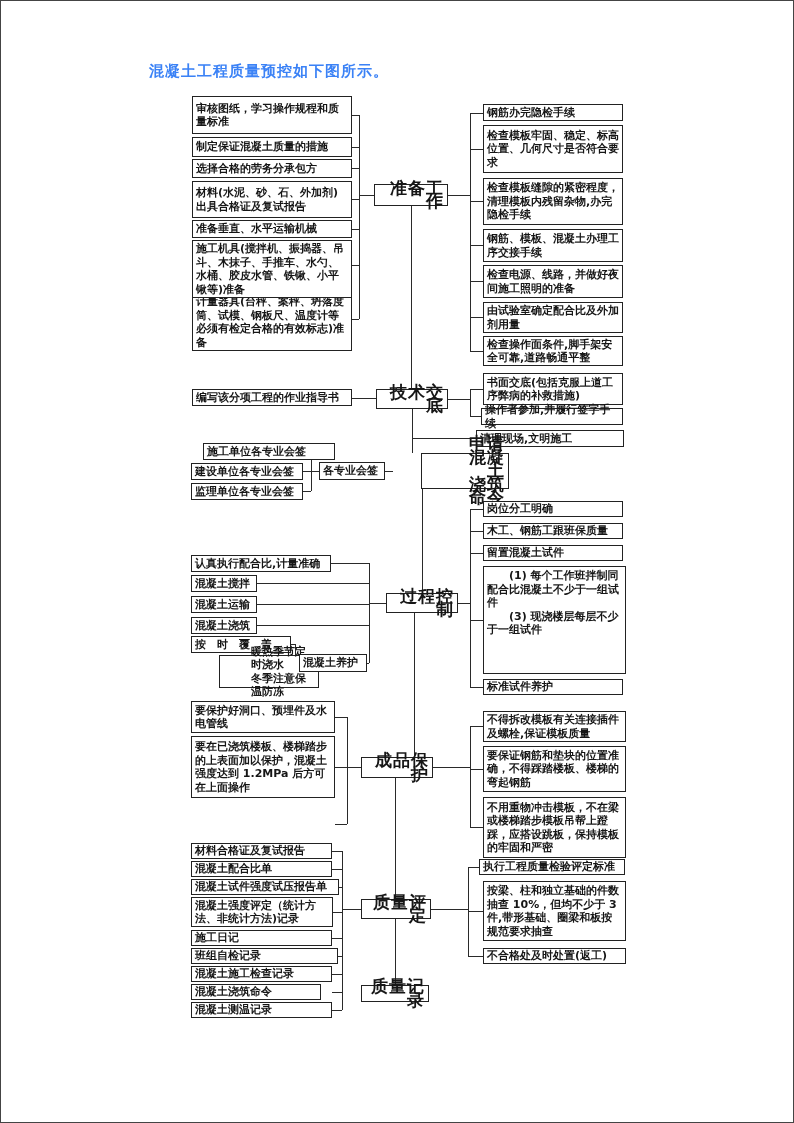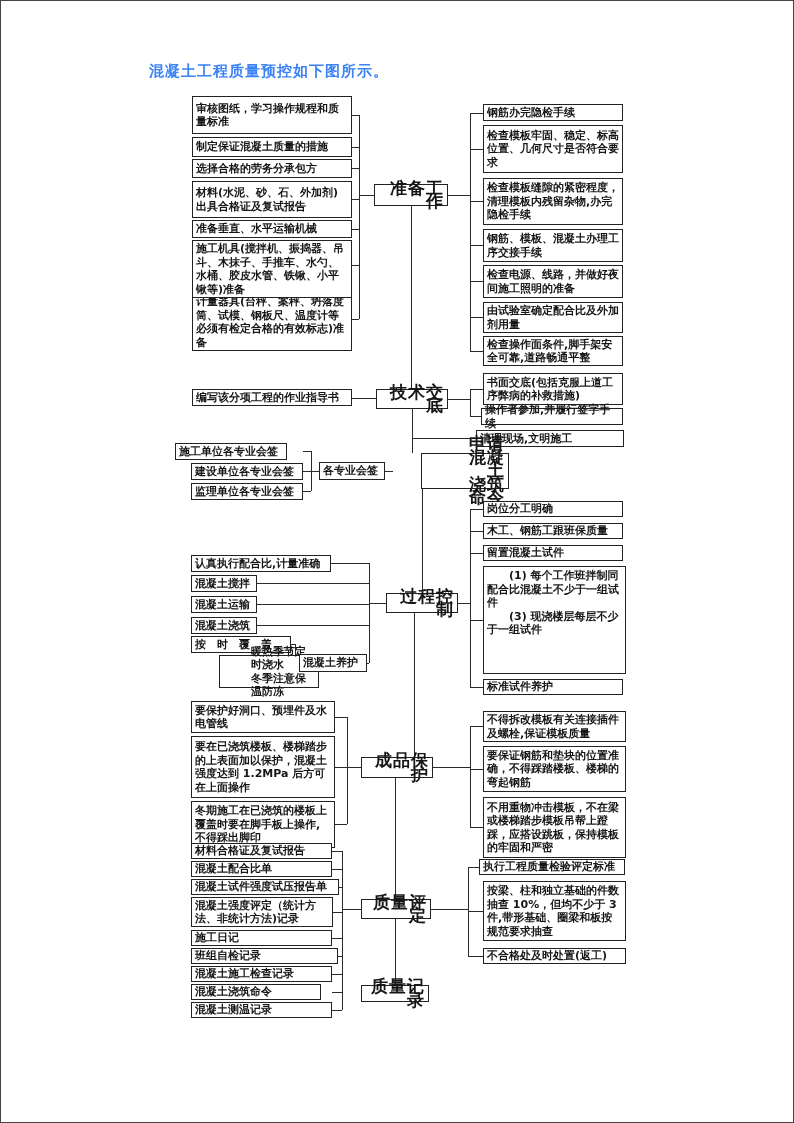--- a/index.html
+++ b/index.html
@@ -107,21 +107,21 @@
   <div class="bx" style="left:482px;top:372px;width:140px;height:32px">
       <span class="t">书面交底(包括克服上道工序弊病的补救措施)</span>
     </div>
   <div class="bx" style="left:480px;top:407px;width:142px;height:17px">
       <span class="t">操作者参加,并履行签字手续</span>
     </div>
   <div class="bx" style="left:475px;top:429px;width:148px;height:17px">
       <span class="t">清理现场,文明施工</span>
     </div>
 
-  <div class="bx" style="left:174px;top:442px;width:112px;height:17px">
+  <div class="bx" style="left:202px;top:442px;width:132px;height:17px">
       <span class="t">施工单位各专业会签</span>
     </div>
   <div class="bx" style="left:190px;top:462px;width:112px;height:17px">
       <span class="t">建设单位各专业会签</span>
     </div>
   <div class="bx" style="left:190px;top:482px;width:112px;height:17px">
       <span class="t">监理单位各专业会签</span>
     </div>
   <div class="bx" style="left:318px;top:461px;width:66px;height:18px">
       <span class="t">各专业会签</span>
@@ -169,23 +169,20 @@
   <div class="bx" style="left:482px;top:678px;width:140px;height:16px">
       <span class="t">标准试件养护</span>
     </div>
 
   <div class="bx" style="left:190px;top:700px;width:144px;height:32px">
       <span class="t">要保护好洞口、预埋件及水电管线</span>
     </div>
   <div class="bx" style="left:190px;top:735px;width:144px;height:62px">
       <span class="t">要在已浇筑楼板、楼梯踏步的上表面加以保护，混凝土强度达到 1.2MPa 后方可在上面操作</span>
     </div>
-  <div class="bx" style="left:190px;top:800px;width:144px;height:47px">
-      <span class="t">冬期施工在已浇筑的楼板上覆盖时要在脚手板上操作,不得踩出脚印</span>
-    </div>
   <div class="bx stage" style="left:360px;top:756px;width:72px;height:21px">
       <span class="t">成品保护</span>
     </div>
   <div class="bx" style="left:482px;top:710px;width:143px;height:31px">
       <span class="t">不得拆改模板有关连接插件及螺栓,保证模板质量</span>
     </div>
   <div class="bx" style="left:482px;top:745px;width:143px;height:46px">
       <span class="t">要保证钢筋和垫块的位置准确，不得踩踏楼板、楼梯的弯起钢筋</span>
     </div>
   <div class="bx" style="left:482px;top:796px;width:143px;height:61px">

